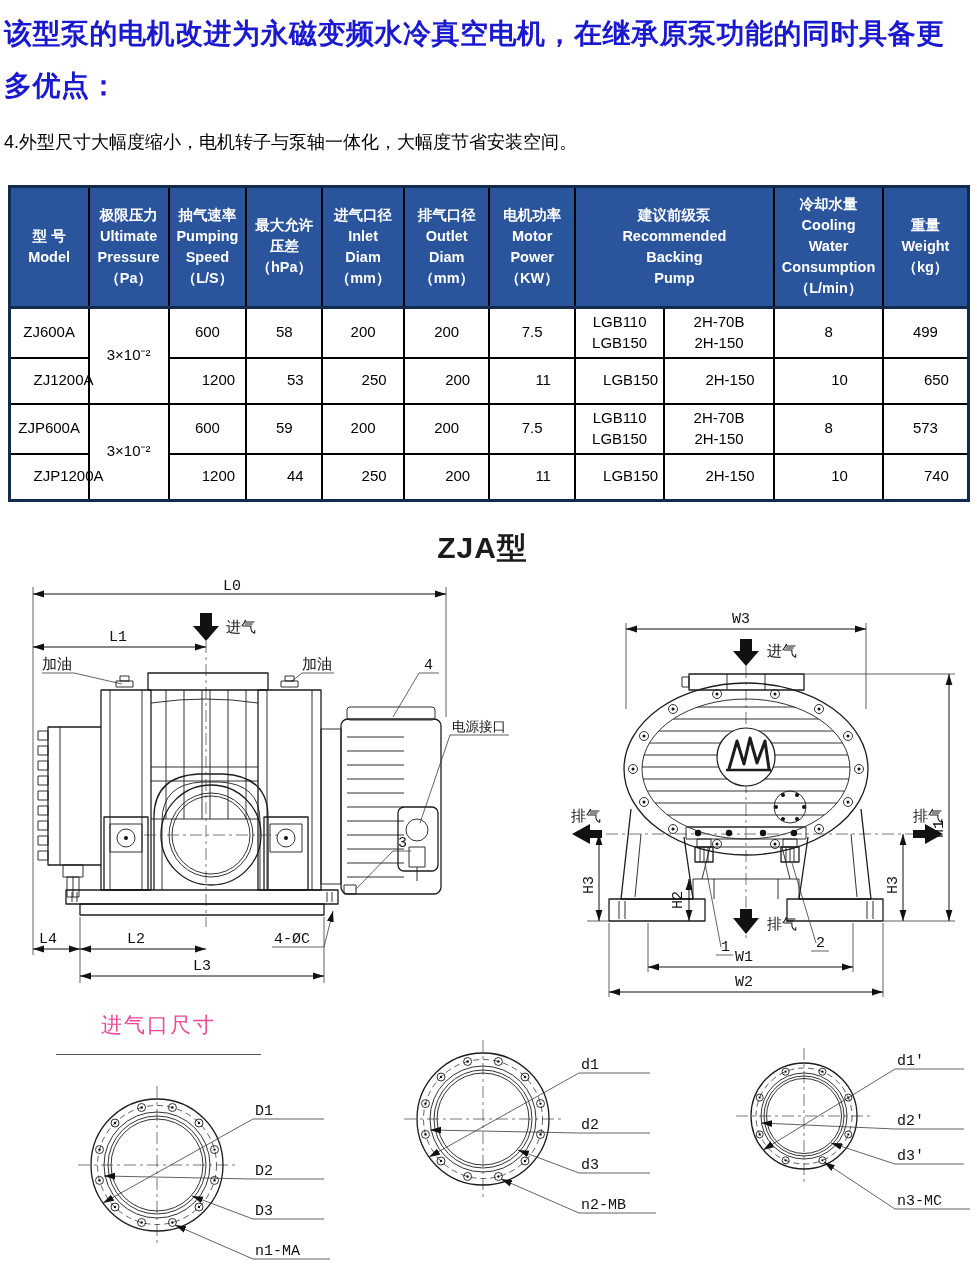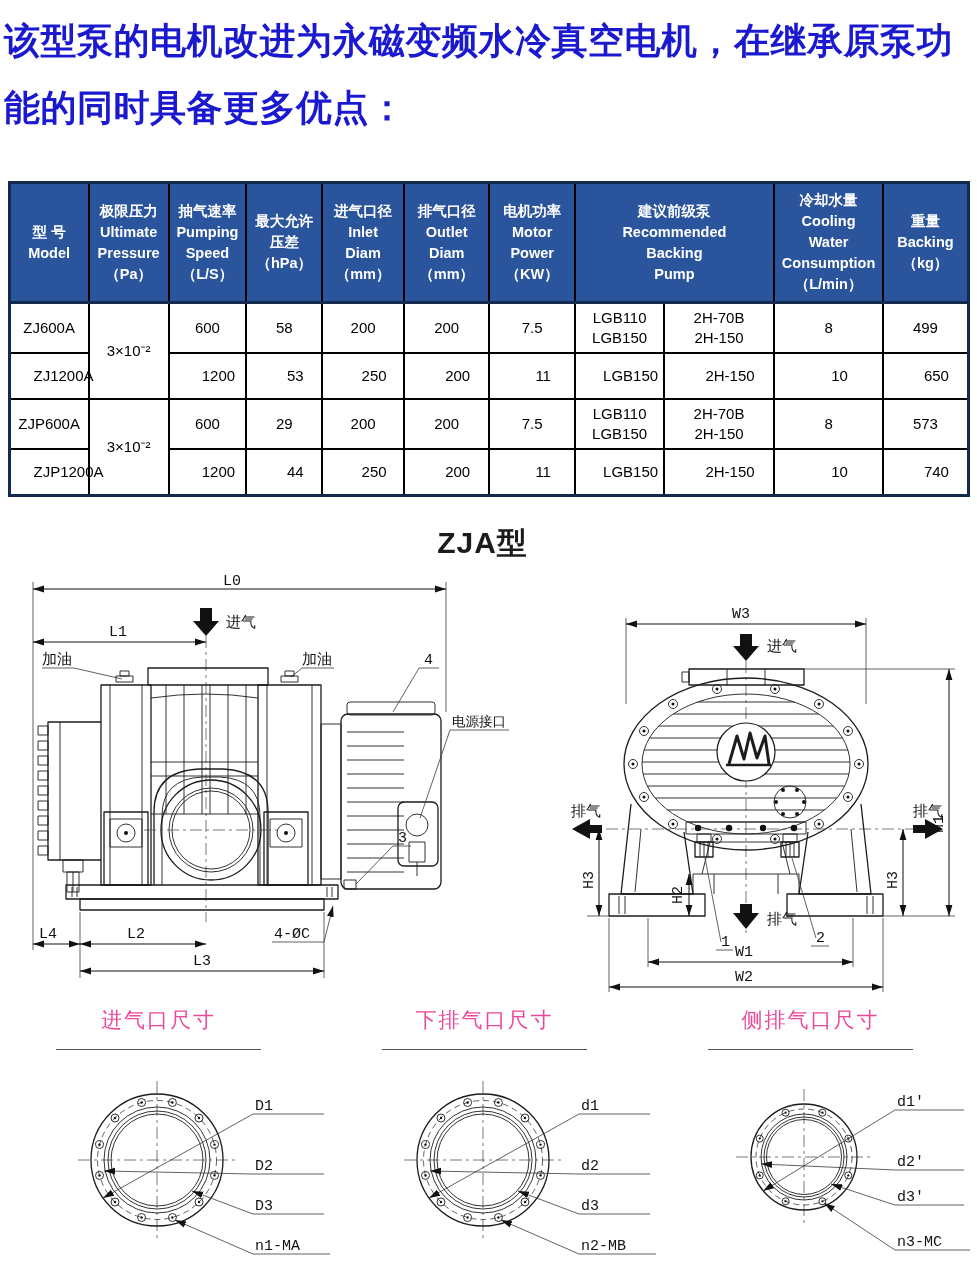--- a/index.html
+++ b/index.html
@@ -1,18 +1,18 @@
 <!DOCTYPE html>
 <html><head>
 <meta charset="utf-8">
 <style>
   html,body{margin:0;padding:0;background:#fff;}
   body{width:977px;font-family:"Liberation Sans",sans-serif;color:#000;}
   .intro-heading{
-    color:#1a19cf;font-size:36px;font-weight:bold;line-height:1.85;
+    color:#1a19cf;font-size:28px;font-weight:bold;line-height:1.85;
     padding:8px 8px 0 4px;letter-spacing:0.5px;
   }
   .features{padding:14px 4px 0 4px;}
   .feature-item{font-size:18px;line-height:1.88;color:#000;white-space:nowrap;}
   table.spec{
     width:962px;margin:26px auto 0 auto;border-collapse:collapse;table-layout:fixed;
     border:3px solid #122b4d;
   }
   table.spec th{
     background:#2a549b;color:#fff;font-weight:bold;font-size:14.5px;line-height:1.45;
@@ -52,20 +52,21 @@
   <defs>
     <marker id="arr" markerWidth="12" markerHeight="8" refX="11" refY="4" orient="auto-start-reverse" markerUnits="userSpaceOnUse">
       <path d="M0,0.6 L11,4 L0,7.4 Z" fill="#111"></path>
     </marker>
   </defs>
 </svg>
 
 <div class="intro-heading">该型泵的电机改进为永磁变频水冷真空电机，在继承原泵功能的同时具备更多优点：</div>
 
 <div class="features">
+  <div class="feature-item">4.外型尺寸大幅度缩小，电机转子与泵轴一体化，大幅度节省安装空间。</div>
 </div>
 
 <table class="spec">
   <colgroup>
     <col style="width:8.3%">
       <col style="width:8.3%">
       <col style="width:8.1%">
       <col style="width:7.9%">
     <col style="width:8.5%">
       <col style="width:8.9%">
@@ -105,21 +106,21 @@
       <th colspan="2">建议前级泵
 Recommended
 Backing
 Pump</th>
       <th>冷却水量
 Cooling
 Water
 Consumption
 （L/min）</th>
       <th>重量
-Backing
+Weight
 （kg）</th>
     </tr>
   </thead>
   <tbody>
     <tr class="r-tall">
       <td>ZJ600A</td>
       <td rowspan="2">3×10⁻²</td>
       <td>600</td>
       <td>58</td>
       <td>200</td>
@@ -141,21 +142,21 @@
       <td>11</td>
       <td>LGB150</td>
       <td>2H-150</td>
       <td>10</td>
       <td>650</td>
     </tr>
     <tr class="r-tall">
       <td>ZJP600A</td>
       <td rowspan="2">3×10⁻²</td>
       <td>600</td>
-      <td>29</td>
+      <td>59</td>
       <td>200</td>
       <td>200</td>
       <td>7.5</td>
       <td>LGB110
 LGB150</td>
       <td>2H-70B
 2H-150</td>
       <td>8</td>
       <td>573</td>
     </tr>
@@ -506,21 +507,20 @@
       <text class="dim" x="203" y="158">D3</text>
       <line class="xl" x1="201" y1="162" x2="272" y2="162"></line>
       <line class="xl" x1="201" y1="162" x2="140" y2="139" marker-end="url(#arr)"></line>
       <text class="dim" x="203" y="198">n1-MA</text>
       <line class="xl" x1="201" y1="202" x2="278" y2="202"></line>
       <line class="xl" x1="201" y1="202" x2="123" y2="168" marker-end="url(#arr)"></line>
     </svg>
   </div>
 
   <div class="flange-block">
-    <div class="flange-title">下排气口尺寸</div>
     <svg width="300" height="210" viewBox="0 0 300 210">
       <line class="cl" x1="26" y1="108" x2="184" y2="108"></line>
       <line class="cl" x1="105" y1="29" x2="105" y2="187"></line>
       <circle class="ol" cx="105" cy="108" r="66"></circle>
       <circle class="bc" cx="105" cy="108" r="59.5"></circle>
       <circle class="ol2" cx="105" cy="108" r="53"></circle>
       <circle class="ol2" cx="105" cy="108" r="49"></circle>
       <circle class="ol2" cx="105" cy="108" r="46"></circle>
       <g>
         <circle class="ol2" cx="162.5" cy="123.4" r="4"></circle>
@@ -557,21 +557,20 @@
       <text class="dim" x="203" y="158">d3</text>
       <line class="xl" x1="201" y1="162" x2="272" y2="162"></line>
       <line class="xl" x1="201" y1="162" x2="140" y2="139" marker-end="url(#arr)"></line>
       <text class="dim" x="203" y="198">n2-MB</text>
       <line class="xl" x1="201" y1="202" x2="278" y2="202"></line>
       <line class="xl" x1="201" y1="202" x2="123" y2="168" marker-end="url(#arr)"></line>
     </svg>
   </div>
 
   <div class="flange-block">
-    <div class="flange-title">侧排气口尺寸</div>
     <svg width="300" height="210" viewBox="0 0 300 210">
       <line class="cl" x1="32" y1="105" x2="168" y2="105"></line>
       <line class="cl" x1="100" y1="37" x2="100" y2="173"></line>
       <circle class="ol" cx="100" cy="105" r="53"></circle>
       <circle class="bc" cx="100" cy="105" r="48"></circle>
       <circle class="ol2" cx="100" cy="105" r="43"></circle>
       <circle class="ol2" cx="100" cy="105" r="40"></circle>
       <circle class="ol2" cx="100" cy="105" r="37.5"></circle>
       <g>
         <circle class="ol2" cx="144.3" cy="123.4" r="3.5"></circle>

